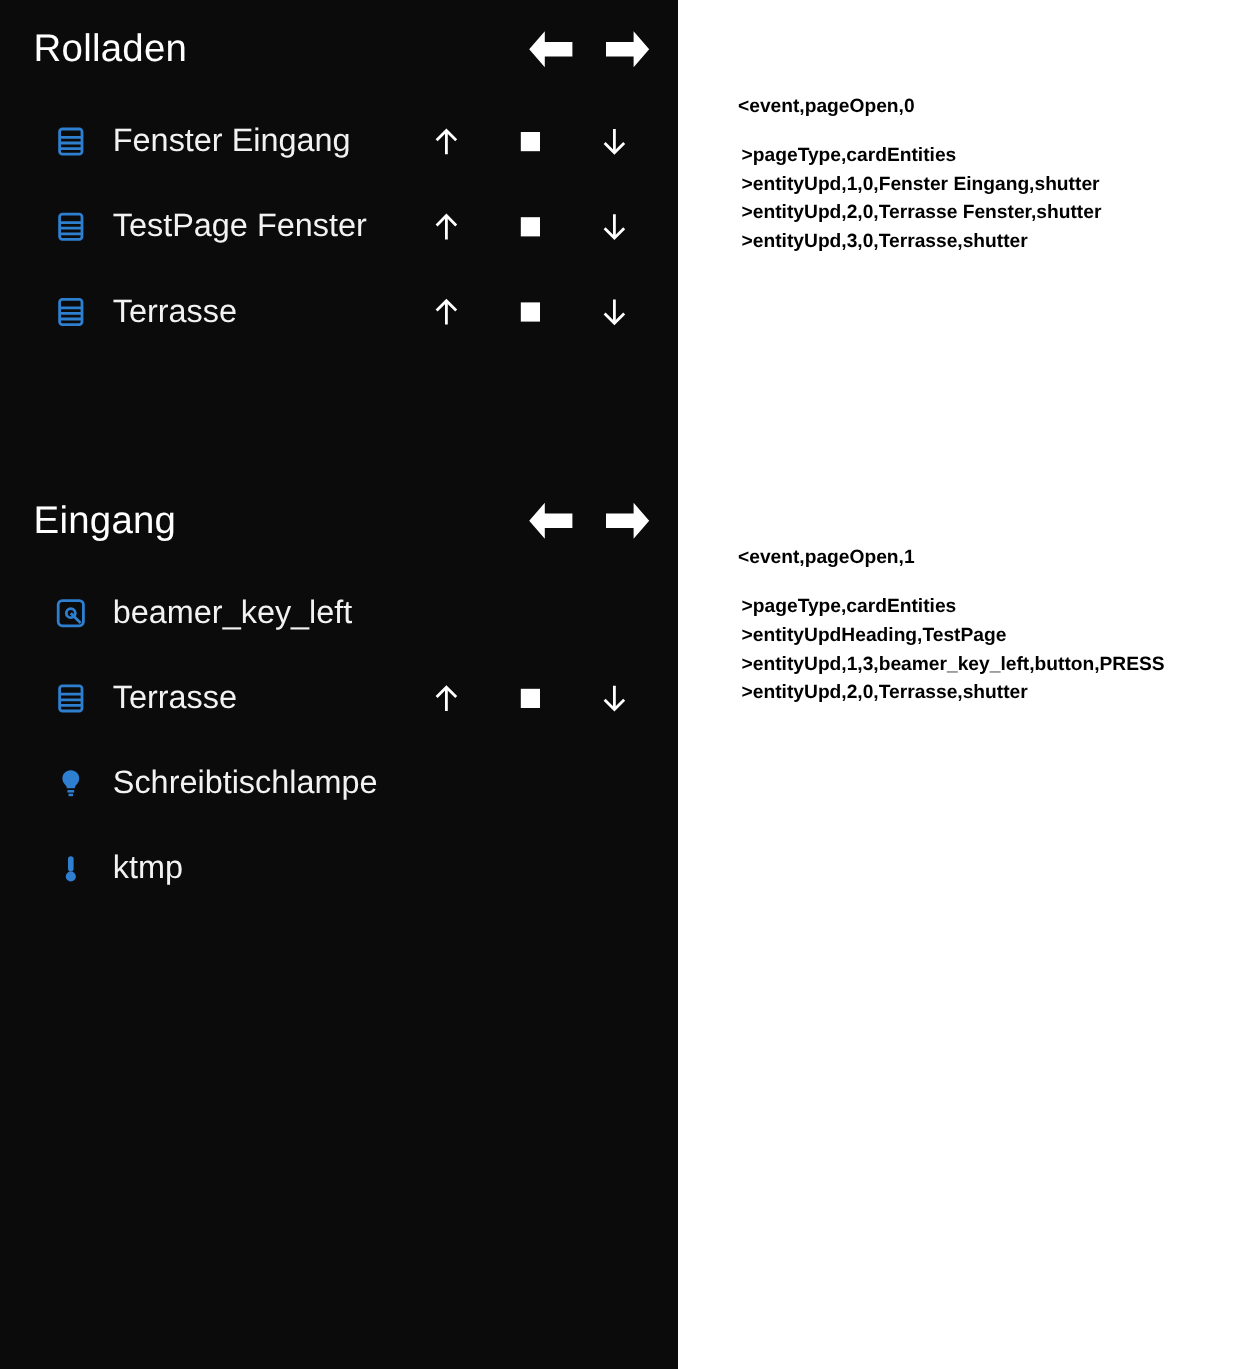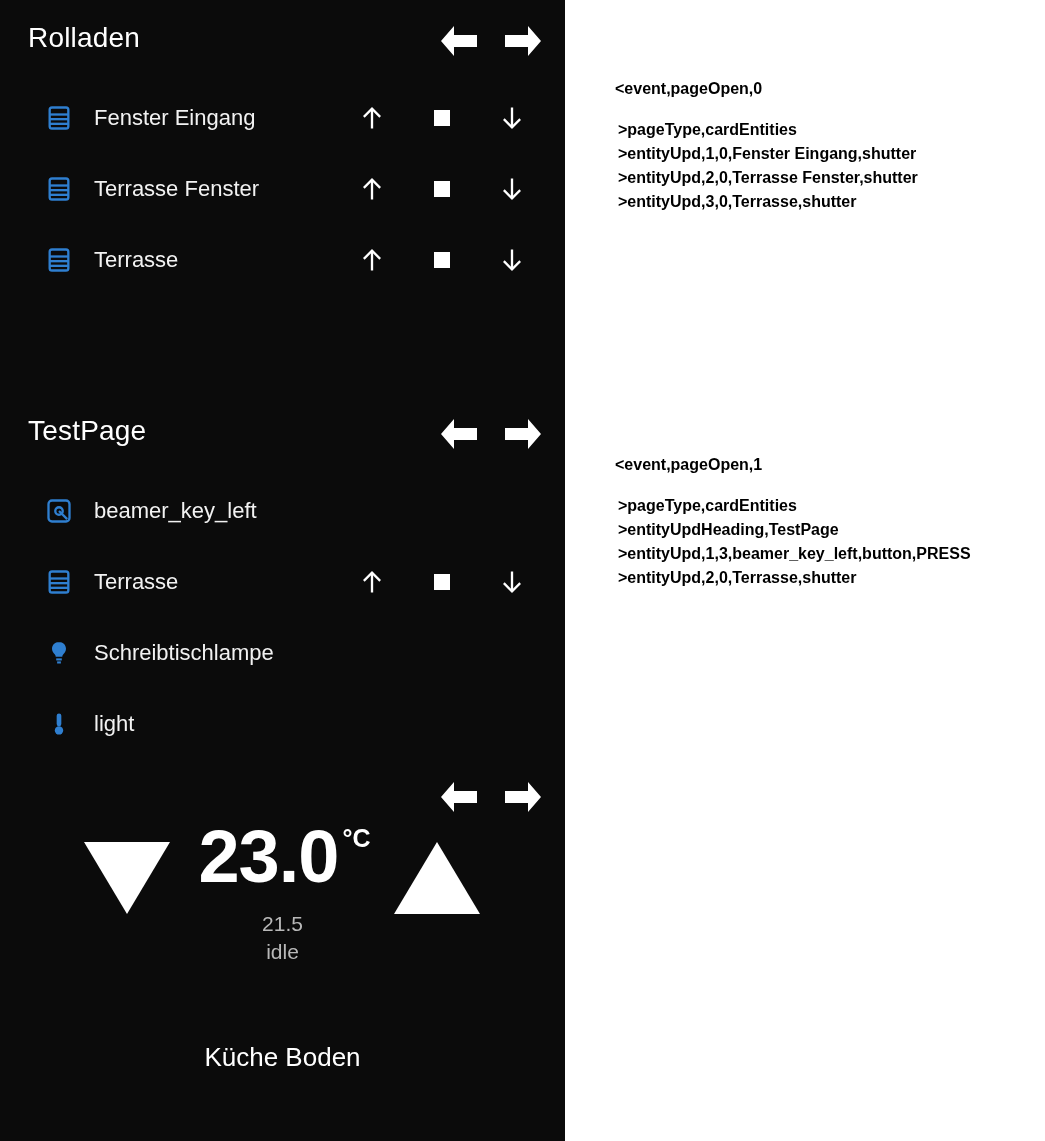--- a/index.html
+++ b/index.html
@@ -37,21 +37,21 @@
   }
   
   .card-header {
     position: relative;
     height: 60px;
   }
   .card-title {
     position: absolute;
     left: 28px;
     top: 0;
-    font-size: 28px;
+    font-size: 32px;
     font-weight: 400;
     color: #ffffff;
     letter-spacing: 0.2px;
     white-space: nowrap;
   }
   .nav-arrows {
     position: absolute;
     right: 22px;
     top: 2px;
     display: flex;
@@ -77,21 +77,21 @@
     left: 42px;
     width: 34px;
     height: 34px;
     display: flex;
     align-items: center;
     justify-content: center;
   }
   .row-label {
     position: absolute;
     left: 94px;
-    font-size: 22px;
+    font-size: 27px;
     color: #f2f2f2;
     white-space: nowrap;
   }
   .shutter-ctrls {
     position: absolute;
     left: 352px;
     width: 180px;
     display: flex;
     align-items: center;
     justify-content: space-between;
@@ -274,21 +274,21 @@
 
       <div class="row" style="top: 131px; position: absolute;">
         <span class="row-icon">
           <svg viewBox="0 0 24 24" width="28" height="28" aria-hidden="true">
             <rect x="4" y="3" width="16" height="18" rx="2" fill="none" stroke="#2f7fd0" stroke-width="2"></rect>
             <line x1="4" y1="9" x2="20" y2="9" stroke="#2f7fd0" stroke-width="2"></line>
             <line x1="4" y1="13" x2="20" y2="13" stroke="#2f7fd0" stroke-width="2"></line>
             <line x1="4" y1="17" x2="20" y2="17" stroke="#2f7fd0" stroke-width="2"></line>
           </svg>
         </span>
-        <span class="row-label">Terrasse Fenster</span>
+        <span class="row-label">TestPage Fenster</span>
         <span class="shutter-ctrls">
           <span class="ctrl">
             <svg viewBox="0 0 24 24" width="28" height="28" aria-hidden="true">
               <line x1="12" y1="21" x2="12" y2="4" stroke="#ffffff" stroke-width="2"></line>
               <polyline points="5,11 12,4 19,11" fill="none" stroke="#ffffff" stroke-width="2"></polyline>
             </svg>
           </span>
           <span class="ctrl">
               <span class="stop-square"></span>
             </span>
@@ -327,21 +327,21 @@
               <polyline points="5,13 12,20 19,13" fill="none" stroke="#ffffff" stroke-width="2"></polyline>
             </svg>
           </span>
         </span>
       </div>
     </div>
 
     <div class="card" style="top:415px;">
 
       <div class="card-header">
-        <div class="card-title">TestPage</div>
+        <div class="card-title">Eingang</div>
         <div class="nav-arrows">
           <span class="arrow">
             <svg viewBox="0 0 40 34" width="40" height="34" aria-hidden="true">
               <polygon points="15,2 15,11 38,11 38,23 15,23 15,32 2,17" fill="#ffffff"></polygon>
             </svg>
           </span>
           <span class="arrow">
             <svg viewBox="0 0 40 34" width="40" height="34" aria-hidden="true">
               <polygon points="25,2 25,11 2,11 2,23 25,23 25,32 38,17" fill="#ffffff"></polygon>
             </svg>
@@ -402,50 +402,25 @@
 
       </div>
 
       <div class="row" style="top: 273px; position: absolute;">
         <span class="row-icon">
           <svg viewBox="0 0 24 24" width="28" height="28" aria-hidden="true">
             <rect x="10" y="3" width="4" height="11" rx="2" fill="#2f7fd0"></rect>
             <circle cx="12" cy="17.5" r="3.6" fill="#2f7fd0"></circle>
           </svg>
         </span>
-        <span class="row-label">light</span>
+        <span class="row-label">ktmp</span>
 
       </div>
     </div>
 
-    <div class="card thermo" style="top:780px; height:340px;">
-      <div class="thermo-arrows">
-        <span class="arrow">
-          <svg viewBox="0 0 40 34" width="40" height="34" aria-hidden="true">
-            <polygon points="15,2 15,11 38,11 38,23 15,23 15,32 2,17" fill="#ffffff"></polygon>
-          </svg>
-        </span>
-        <span class="arrow">
-          <svg viewBox="0 0 40 34" width="40" height="34" aria-hidden="true">
-            <polygon points="25,2 25,11 2,11 2,23 25,23 25,32 38,17" fill="#ffffff"></polygon>
-          </svg>
-        </span>
-      </div>
-
-      <div class="tri-down"></div>
-      <div class="tri-up"></div>
-
-      <div class="thermo-main">
-        <span class="temp-big">23.0</span><span class="temp-unit">°C</span>
-        <div class="temp-target">21.5</div>
-        <div class="temp-state">idle</div>
-      </div>
-
-      <div class="thermo-name">Küche Boden</div>
-    </div>
   </div>
 
   <div class="log-panel">
 
     <div class="log-block" style="top:80px;">
       <div class="log-event">&lt;event,pageOpen,0</div>
       <div class="log-lines">
         <div class="log-line">&gt;pageType,cardEntities</div>
         <div class="log-line">&gt;entityUpd,1,0,Fenster Eingang,shutter</div>
         <div class="log-line">&gt;entityUpd,2,0,Terrasse Fenster,shutter</div>

